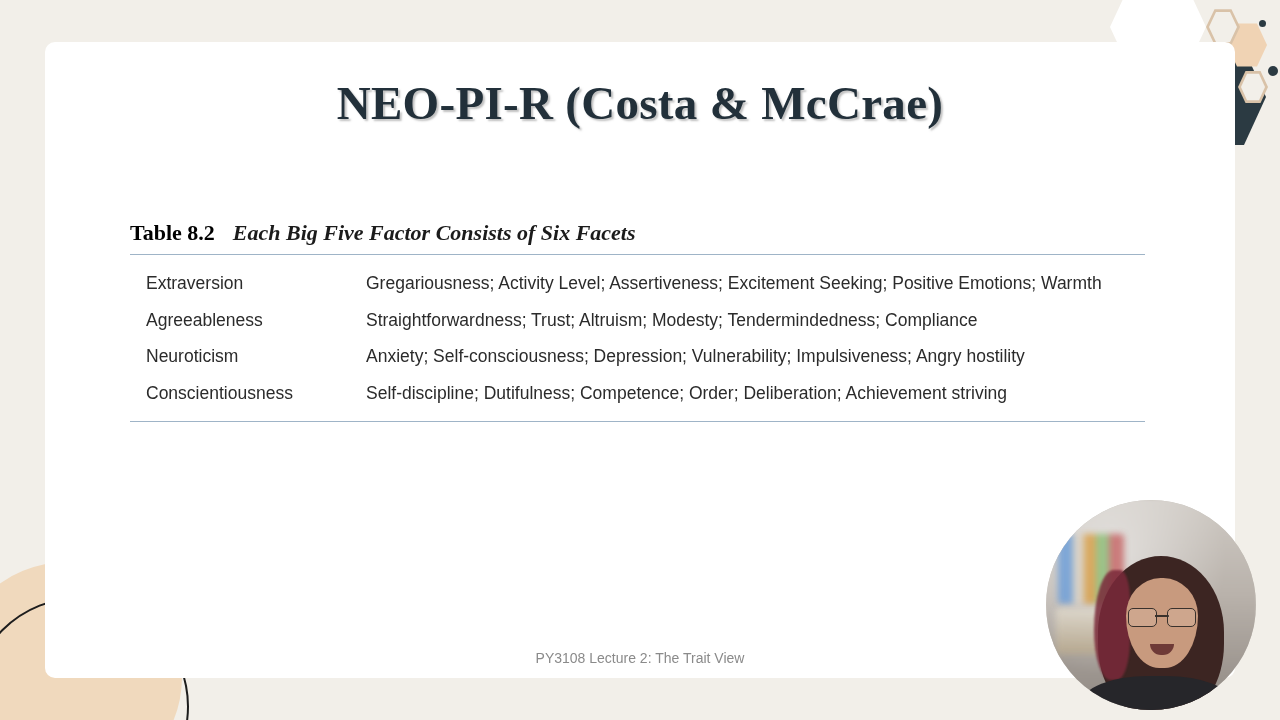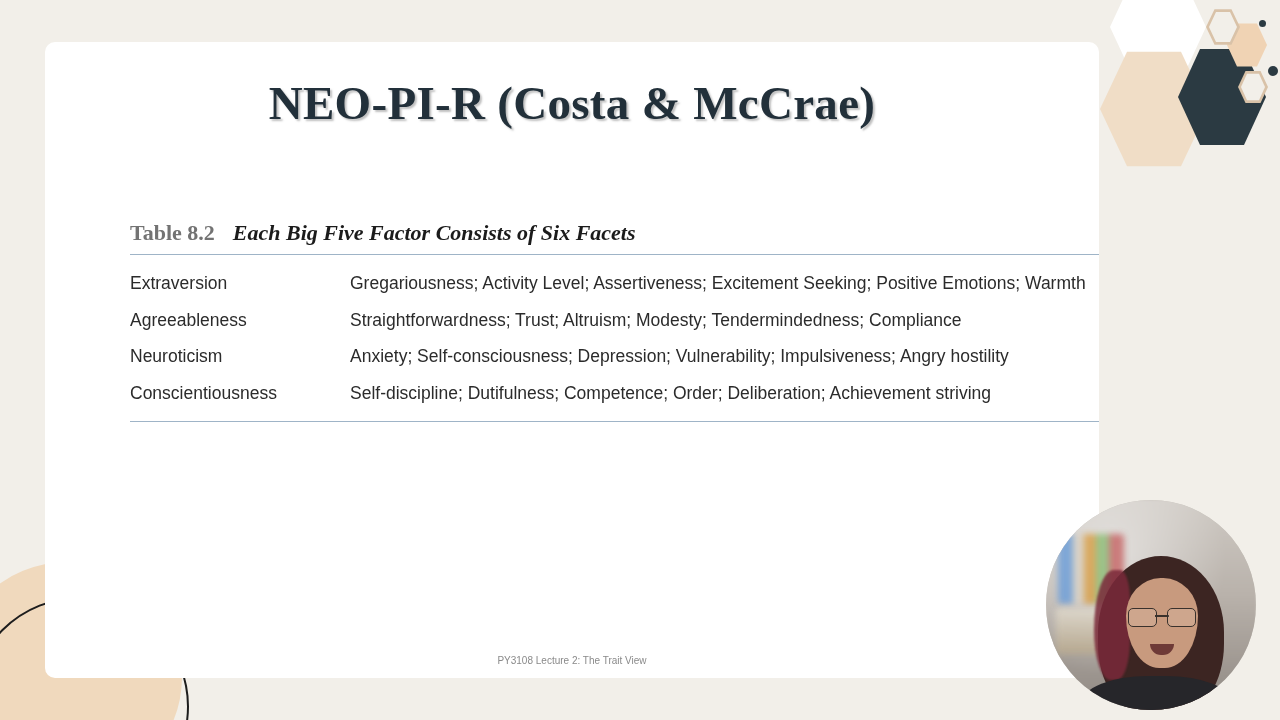--- a/index.html
+++ b/index.html
@@ -89,21 +89,21 @@
     border-radius: 50%;
     border: 2px solid #1d1d1d;
     background: transparent;
   }
 
   
   .slide {
     position: absolute;
     left: 45px;
     top: 42px;
-    width: 1054px;
+    width: 1190px;
     height: 636px;
     background: #ffffff;
     border-radius: 10px;
     box-shadow: 0 0 0 0 rgba(0,0,0,0);
     overflow: hidden;
   }
 
   .slide-title {
     margin: 0;
     padding-top: 34px;
@@ -124,21 +124,21 @@
     width: 1015px;
   }
   .table-caption {
     display: flex;
     align-items: baseline;
     gap: 18px;
     font-family: "Liberation Serif", serif;
     padding-bottom: 8px;
   }
   .caption-label {
-    color: #737373;
+    color: #000000;
     font-size: 22px;
     font-weight: bold;
   }
   .caption-text {
     color: #1b1b1b;
     font-size: 22px;
     font-weight: bold;
     font-style: italic;
   }
   .rule-top {
@@ -149,20 +149,21 @@
   .rule-bottom {
     height: 1px;
     background: #9fb4c7;
     width: 100%;
     margin-top: 10px;
   }
   table.facets {
     width: 100%;
     border-collapse: collapse;
     margin-top: 10px;
+    margin-left: 16px;
   }
   table.facets td {
     vertical-align: top;
     font-family: "Liberation Sans", sans-serif;
     font-size: 17.5px;
     line-height: 1.52;
     color: #2b2b2b;
     padding: 5px 0 5px 0;
   }
   td.factor {
@@ -173,21 +174,21 @@
     padding-right: 4px;
   }
 
   
   .footer-note {
     position: absolute;
     left: 0;
     right: 0;
     bottom: 12px;
     text-align: center;
-    font-size: 10px;
+    font-size: 14px;
     color: #8a8a8a;
     font-family: "Liberation Sans", sans-serif;
   }
 
   
   .webcam {
     position: absolute;
     right: 24px;
     bottom: 10px;
     width: 210px;

